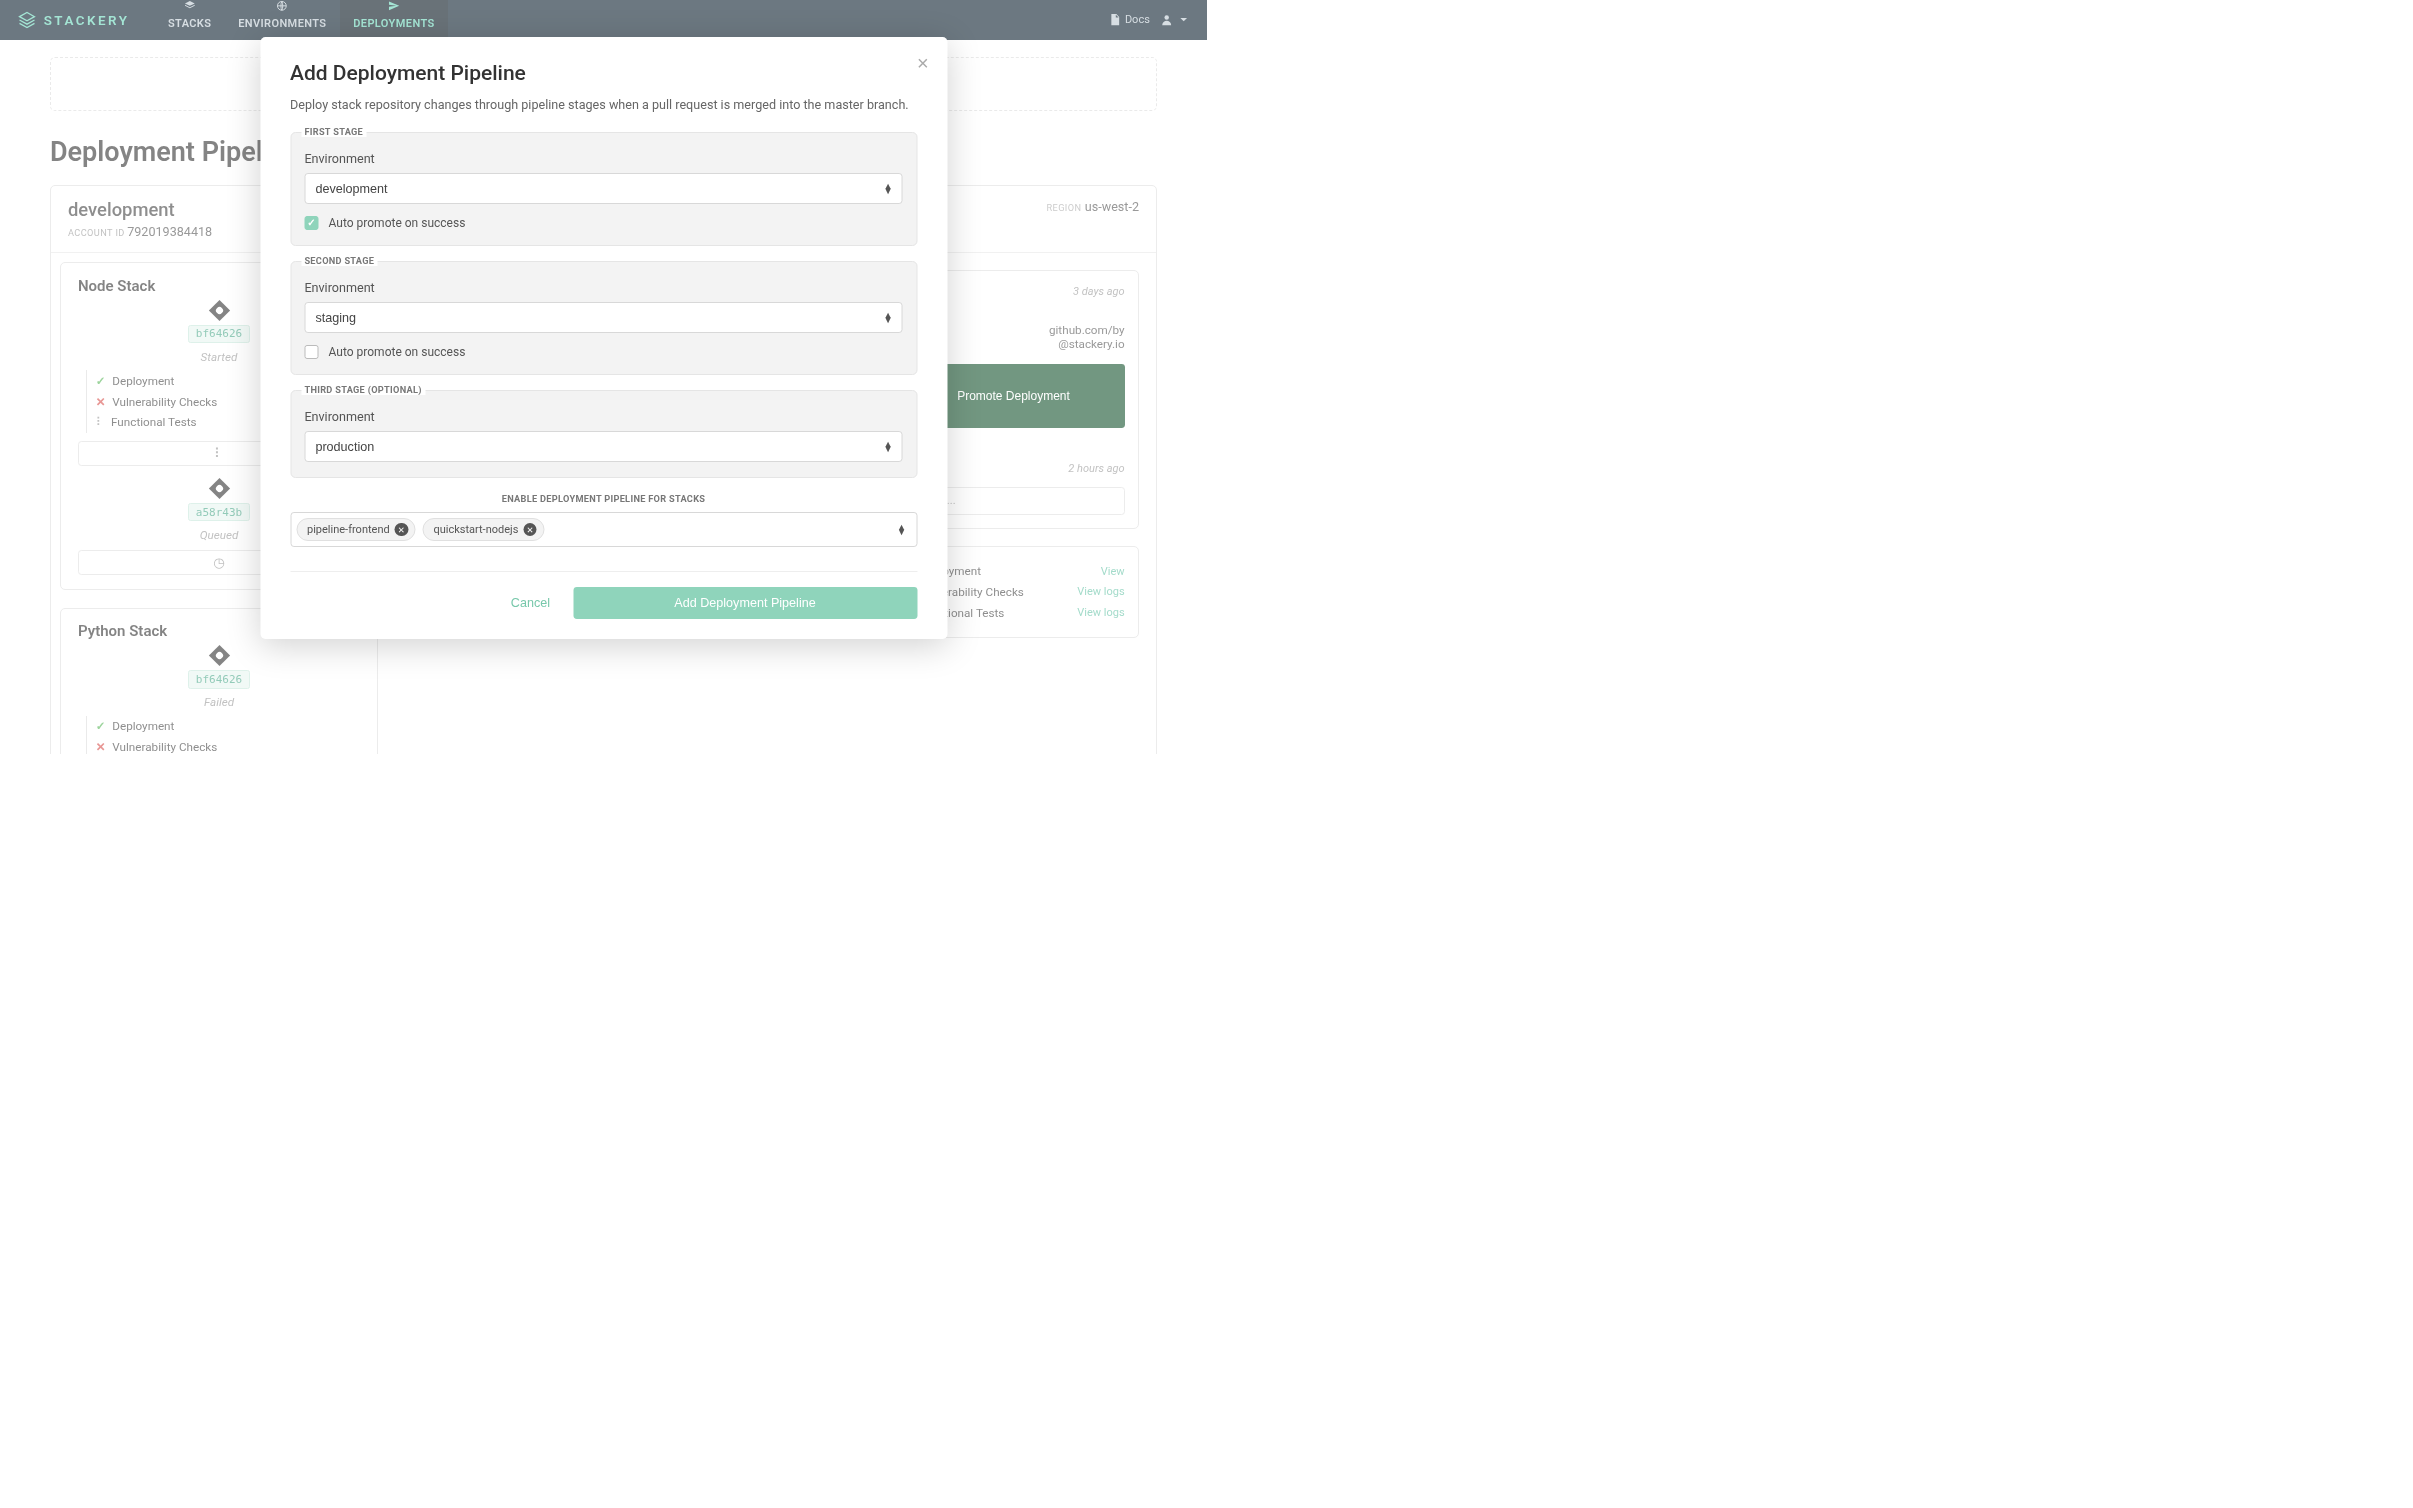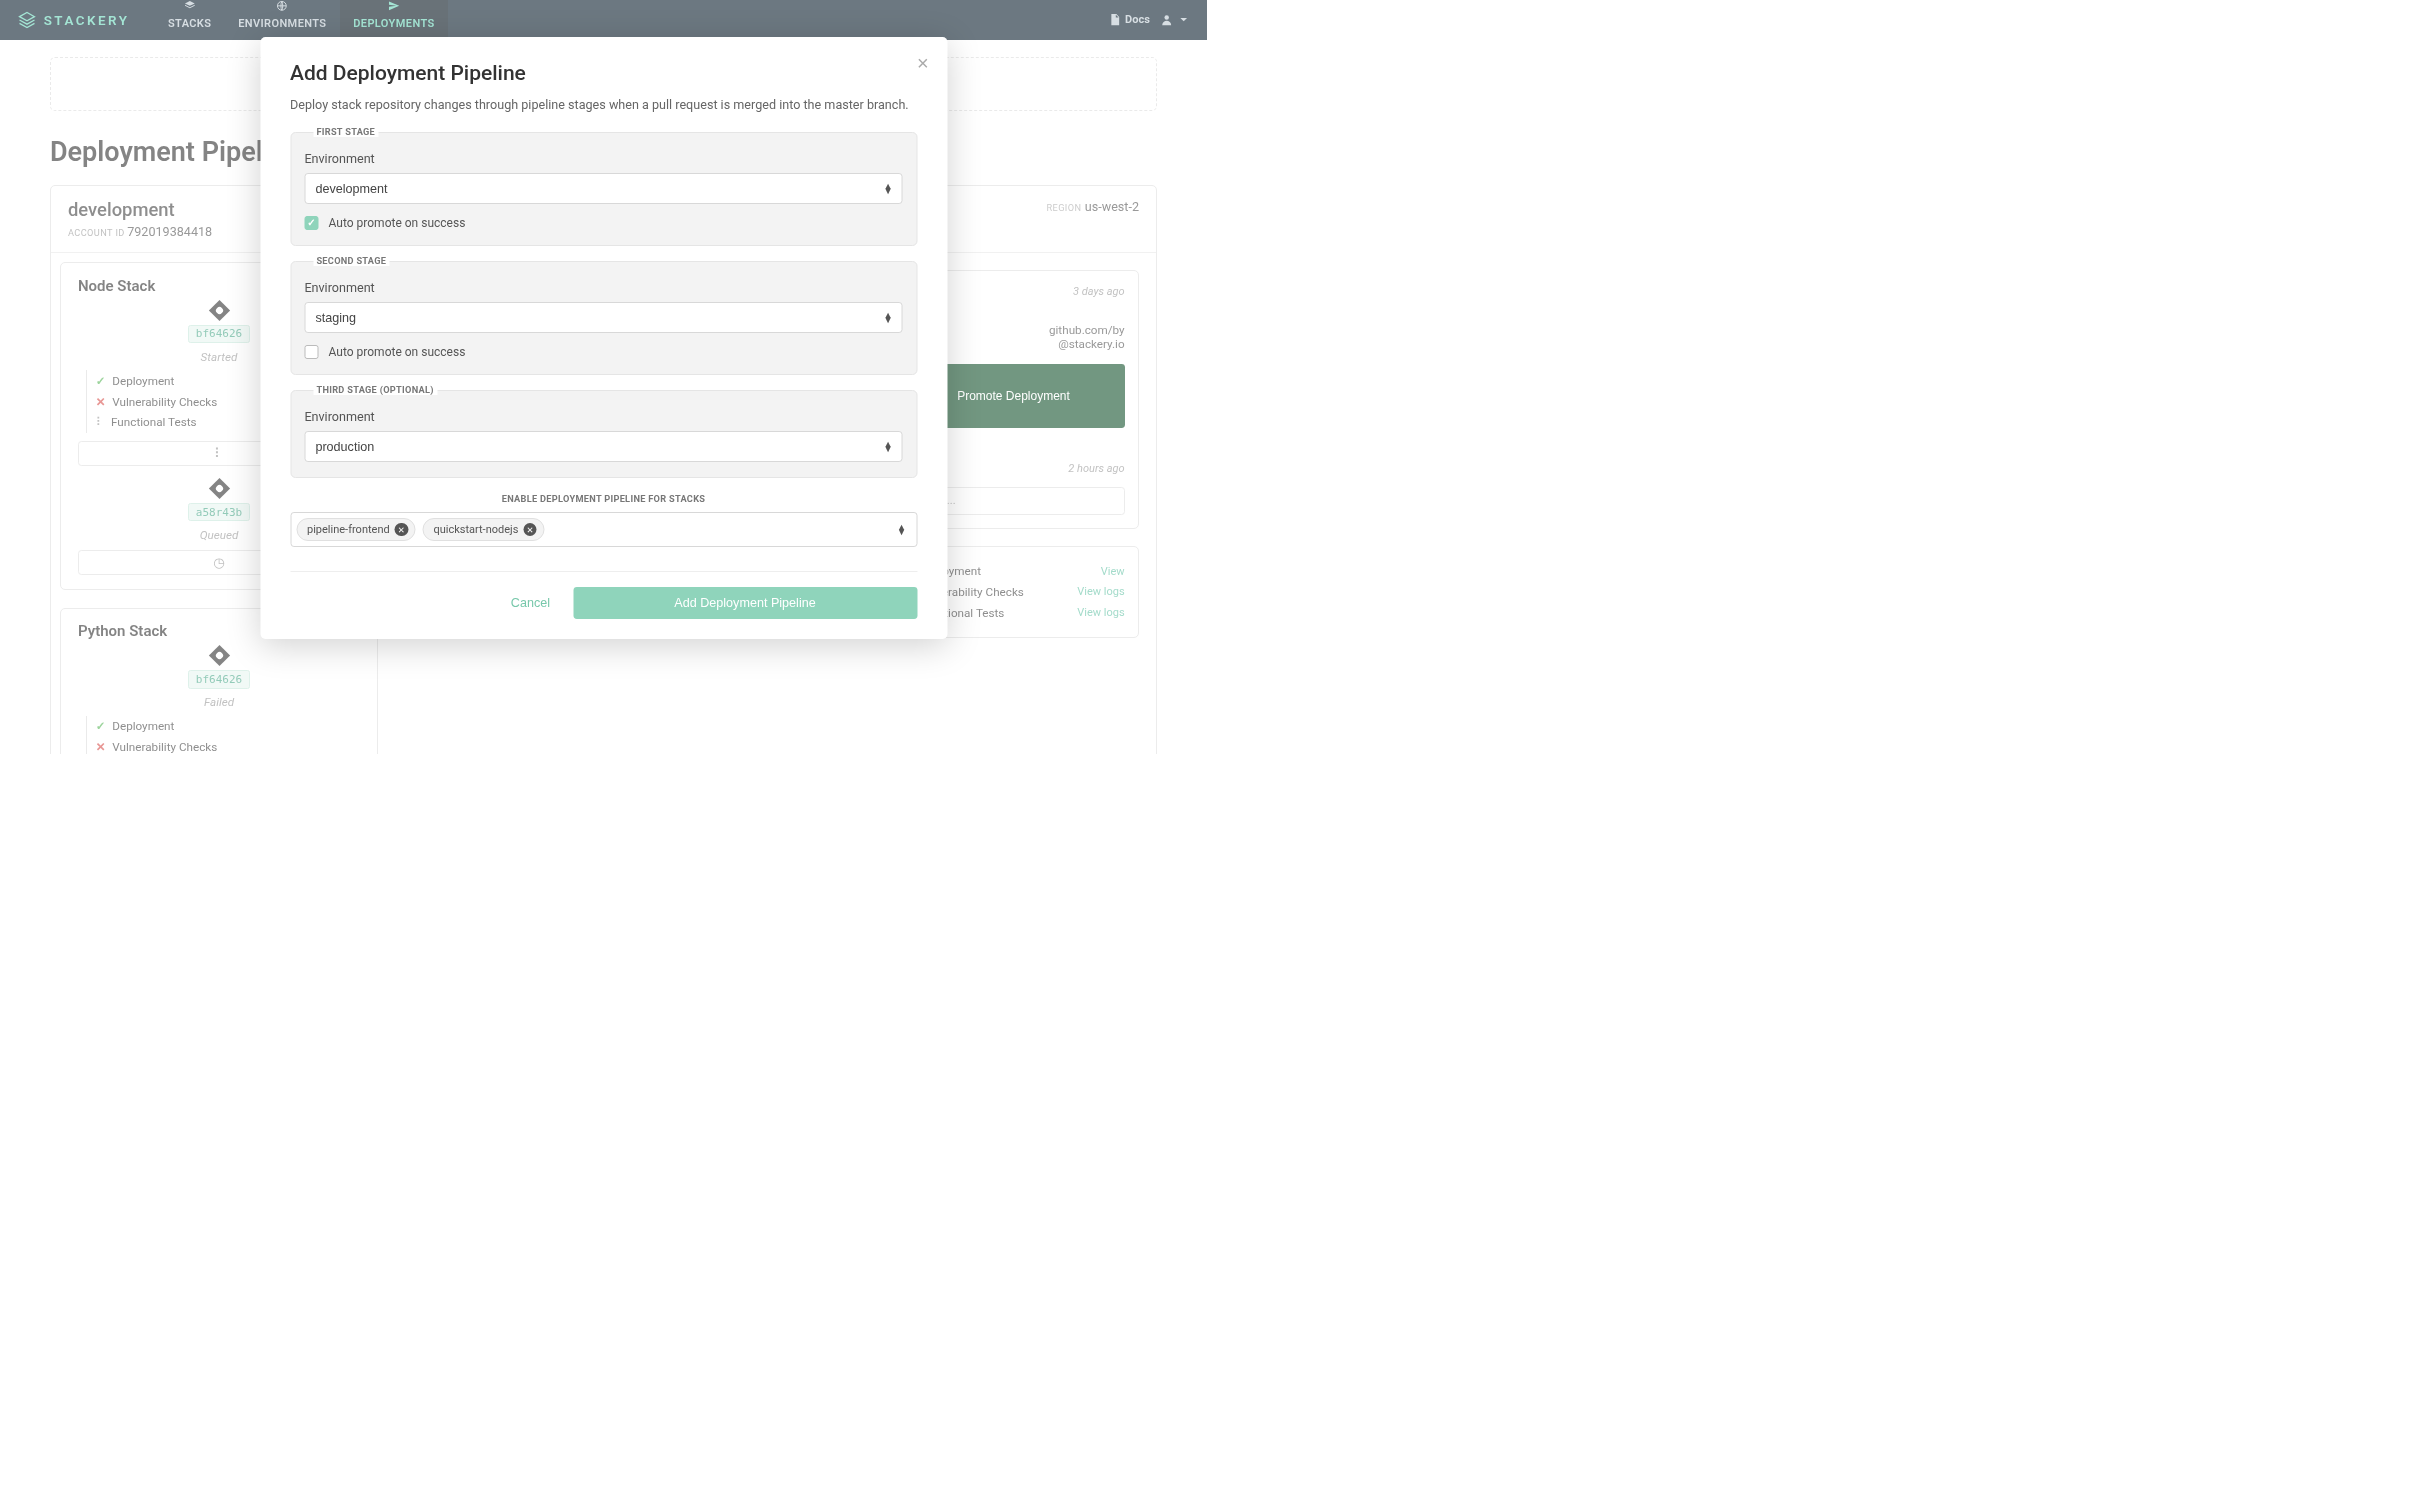--- a/index.html
+++ b/index.html
@@ -43,21 +43,21 @@
 .waiting-box { border: 0.8px solid #e0e0e0; border-radius: 3.4px; padding: 6.7px; color: #999; font-size: 11px; }
 
 
 .modal-backdrop { position: absolute; inset: 0; background: rgba(255,255,255,0.4); }
 .modal { position: absolute; left: 50%; top: 37px; transform: translateX(-50%); width: 687px; background: #fff; border-radius: 5px; box-shadow: 0 6.7px 34px rgba(0,0,0,0.18); padding: 23.5px 30px 20px; }
 .modal-close { position: absolute; top: 15px; right: 18.4px; font-size: 20px; color: #aaa; cursor: pointer; background: none; border: none; }
 .modal-title { font-size: 21px; font-weight: 500; color: #333; margin-bottom: 11.7px; }
 .modal-subtitle { font-size: 12.6px; color: #666; line-height: 1.5; margin-bottom: 17px; }
 
 .stage-box { background: #f3f3f3; border: 0.8px solid #e5e5e5; border-radius: 5px; padding: 13.4px 13.4px 15px; margin-bottom: 15px; position: relative; }
-.stage-label { position: absolute; top: -6.7px; left: 22px; background: #fff; padding: 0 3.4px; font-size: 9.2px; font-weight: 700; letter-spacing: 0.3px; color: #777; }
+.stage-label { position: absolute; top: -6.7px; left: 10px; background: #fff; padding: 0 3.4px; font-size: 9.2px; font-weight: 700; letter-spacing: 0.3px; color: #777; }
 .field-label { font-size: 12.6px; color: #555; margin-bottom: 6.7px; margin-top: 5px; }
 .select-wrap { position: relative; }
 .select { width: 100%; background: #fff; border: 0.8px solid #d8d8d8; border-radius: 3.4px; padding: 7.5px 10px; font-size: 12.6px; color: #444; appearance: none; }
 .select-caret { position: absolute; right: 10px; top: 50%; transform: translateY(-50%); font-size: 9.2px; color: #555; pointer-events: none; line-height: 0.6; }
 .checkbox-row { display: flex; align-items: center; gap: 10px; margin-top: 11.7px; }
 .checkbox { width: 14.2px; height: 14.2px; border: 0.8px solid #bbb; border-radius: 2.5px; display: flex; align-items: center; justify-content: center; background: #fff; }
 .checkbox.checked { background: #8fd4bb; border-color: #8fd4bb; }
 .checkbox.checked::after { content: '✓'; color: #fff; font-size: 10px; font-weight: bold; }
 .checkbox-label { font-size: 12px; color: #555; }
 
@@ -95,21 +95,21 @@
       <span>ENVIRONMENTS</span>
     </div>
     <div class="nav-item active">
       <svg viewBox="0 0 24 24">
           <path d="M2 21l21-9L2 3v7l15 2-15 2v7z"></path>
         </svg>
       <span>DEPLOYMENTS</span>
     </div>
   </div>
   <div class="nav-right">
-    <div style="display:flex;align-items:center;gap:3.4px;font-weight:bold;">
+    <div style="display:flex;align-items:center;gap:3.4px;">
       <svg viewBox="0 0 24 24">
           <path d="M6 2h9l5 5v15H6V2zm8 1v5h5"></path>
         </svg>
       <span>Docs</span>
     </div>
     <div style="display:flex;align-items:center;gap:3.4px;">
       <svg viewBox="0 0 24 24">
           <circle cx="12" cy="8" r="4"></circle>
           <path d="M4 22c0-5 4-8 8-8s8 3 8 8"></path>
         </svg>

